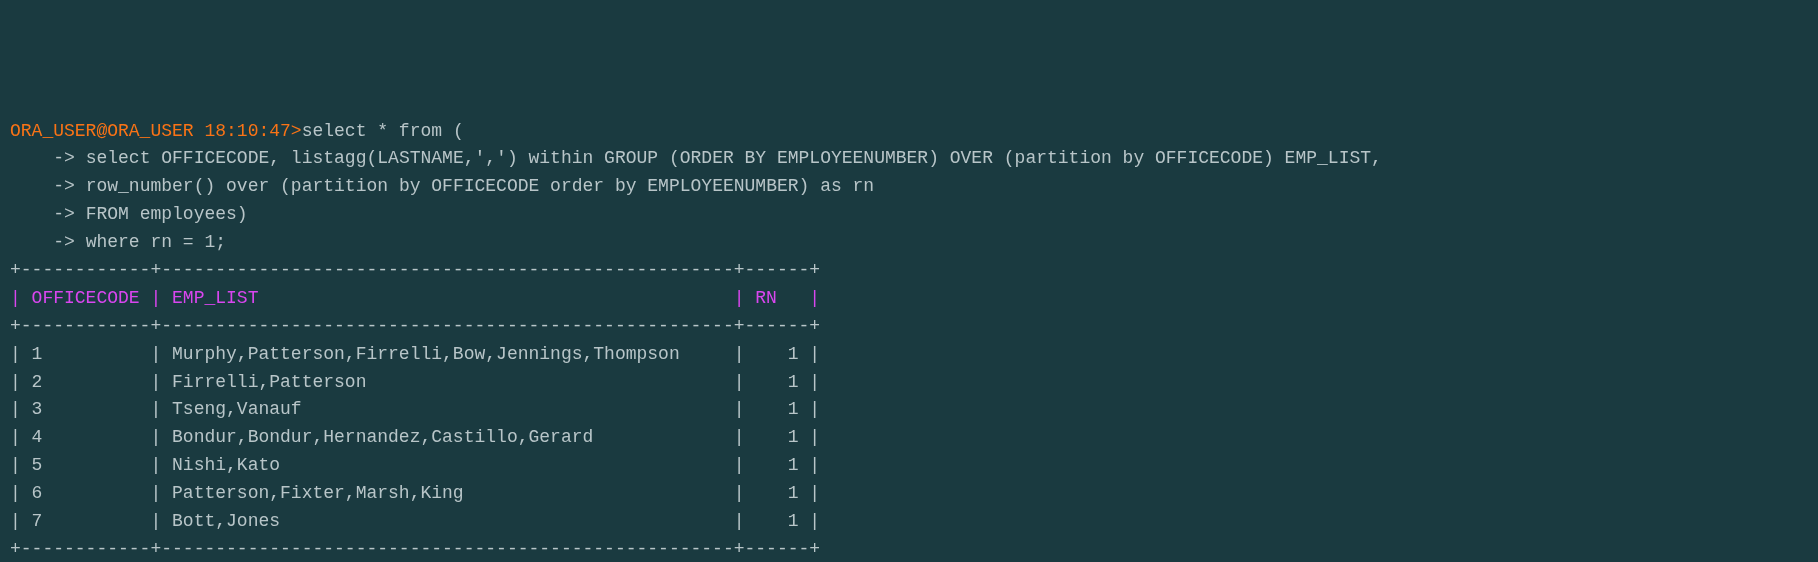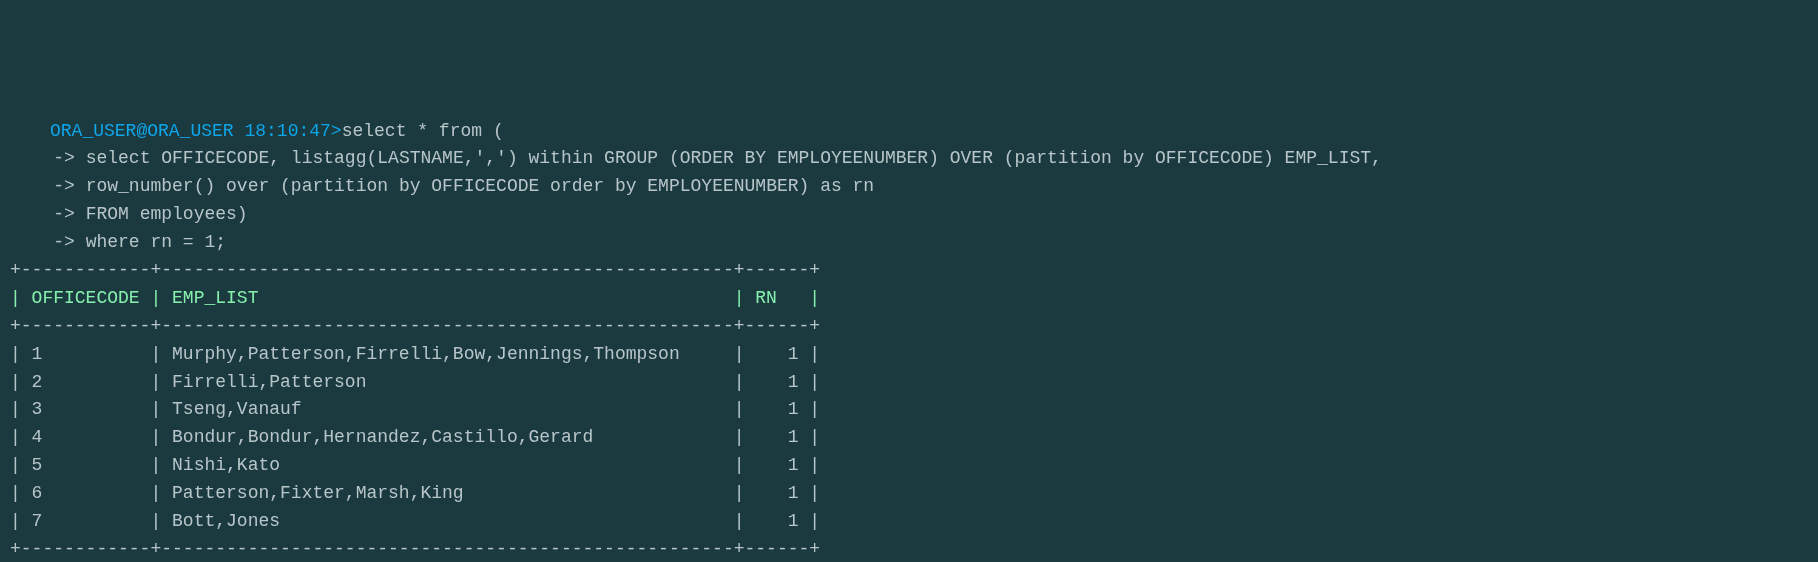--- a/index.html
+++ b/index.html
@@ -13,31 +13,30 @@
       font-family: 'Menlo', 'Monaco', 'Consolas', 'Courier New', monospace;
       font-size: 18px;
       line-height: 1.55;
       padding: 6px 10px;
       white-space: pre;
       overflow-x: auto;
       width: 1818px;
       min-height: 562px;
     }
     .prompt {
-      color: #0ea5e9;
-      margin-left: 40px;
+      color: #f97316;
     }
     .continuation {
       color: #b8c5c8;
     }
     .table-border {
       color: #b8c5c8;
     }
     .table-header {
-      color: #86efac;
+      color: #d946ef;
       font-family: Liberation Mono, monospace;
     }
     .table-row {
       color: #b8c5c8;
     }
     .line {
       display: block;
     }
   </style>
 </head>

